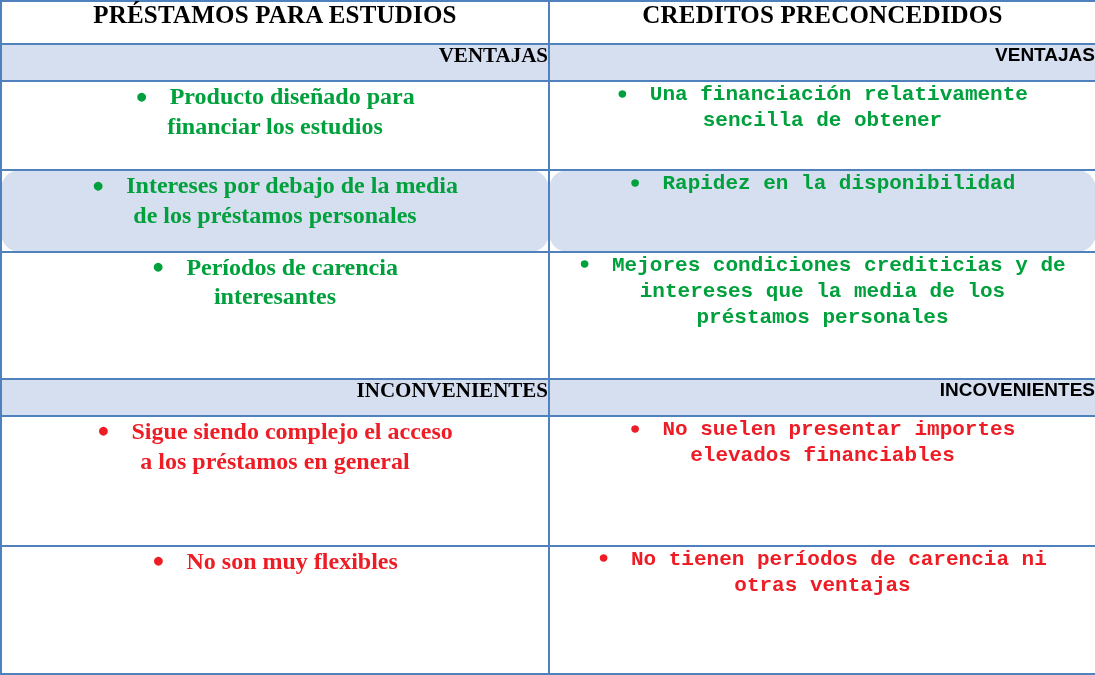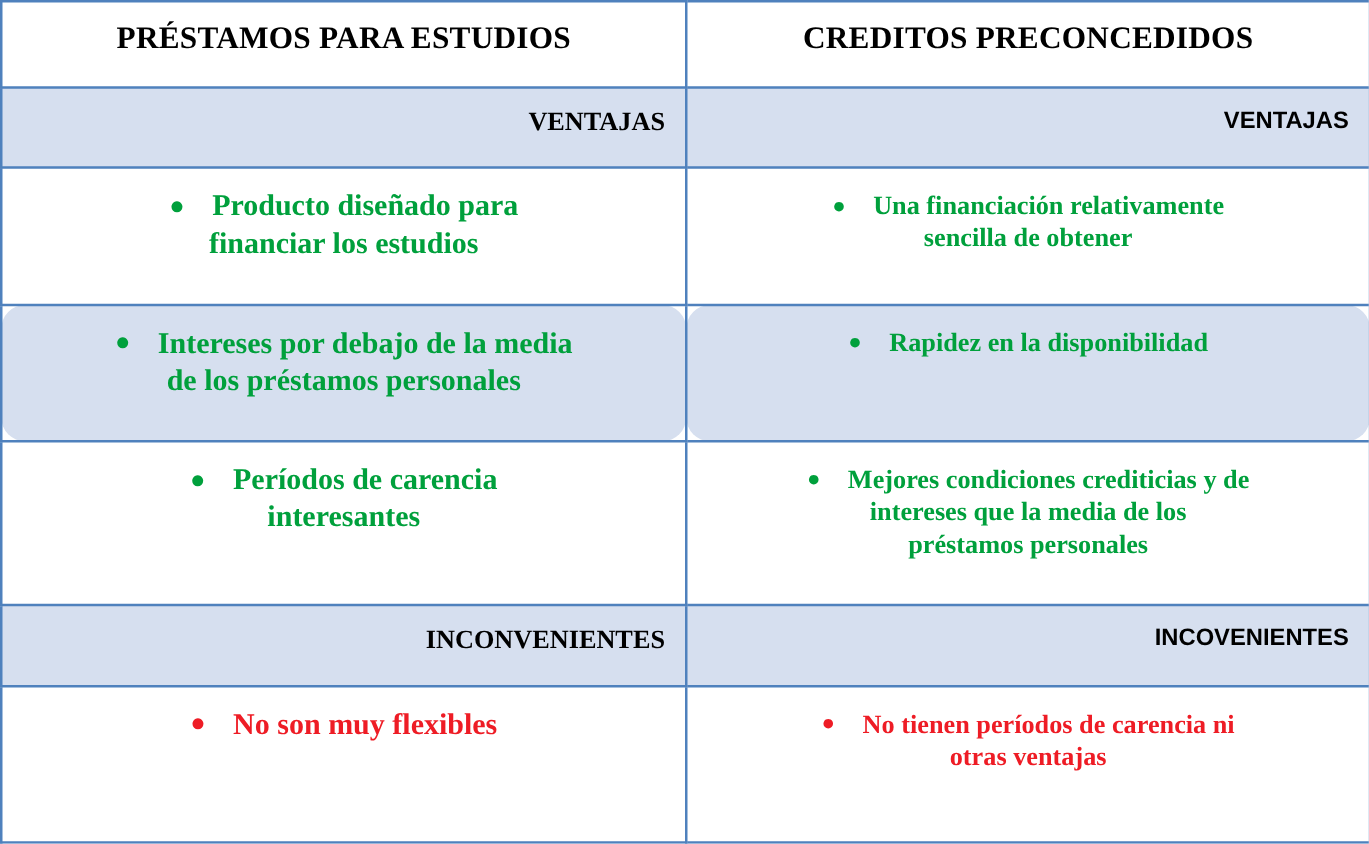--- a/index.html
+++ b/index.html
@@ -21,21 +21,21 @@
     border-collapse: collapse;
     table-layout: fixed;
   }
 
   #comparison-table col.col-left  { width: 548px; }
   #comparison-table col.col-right { width: 547px; }
 
   #comparison-table td {
     border: 2px solid #4f81bd;
     box-sizing: border-box;
-    padding: 16px;
+    padding: 0;
     vertical-align: top;
     background: #ffffff;
   }
 
   
   .shaded { background: #d6dfef !important; }
 
   
   .main-head {
     height: 36px;
@@ -88,21 +88,21 @@
     vertical-align: 0.08em;
     font-size: 0.85em;
   }
 
   
   .serif-body .bullet-line {
     font-family: "Liberation Serif", serif;
     font-size: 24px;
   }
   .sans-body .bullet-line {
-    font-family: Liberation Serif, serif;
+    font-family: Liberation Mono, monospace;
     font-size: 21px;
   }
 
   .green { color: #00a03c; }
   .red   { color: #ee1c25; }
 
   
   .r-adv1 { height: 74px; }
   .r-adv2 { height: 68px; }
   .r-adv3 { height: 106px; }
@@ -185,20 +185,34 @@
 
     <tr>
       <td class="band serif shaded">
         <span class="label">INCONVENIENTES</span>
       </td>
       <td class="band sans shaded">
         <span class="label">INCOVENIENTES</span>
       </td>
     </tr>
 
+    <tr class="r-dis1">
+      <td class="cell serif-body">
+        <span class="bullet-line red">
+          <span class="bullet-dot">●</span><span>Sigue siendo complejo el acceso</span>
+        </span>
+        <span class="bullet-line red">a los préstamos en general</span>
+      </td>
+      <td class="cell sans-body">
+        <span class="bullet-line red">
+          <span class="bullet-dot">●</span><span>No suelen presentar importes</span>
+        </span>
+        <span class="bullet-line red">elevados financiables</span>
+      </td>
+    </tr>
 
 
     <tr class="r-dis3">
       <td class="cell serif-body">
         <span class="bullet-line red">
           <span class="bullet-dot">●</span><span>No son muy flexibles</span>
         </span>
       </td>
       <td class="cell sans-body">
         <span class="bullet-line red">

